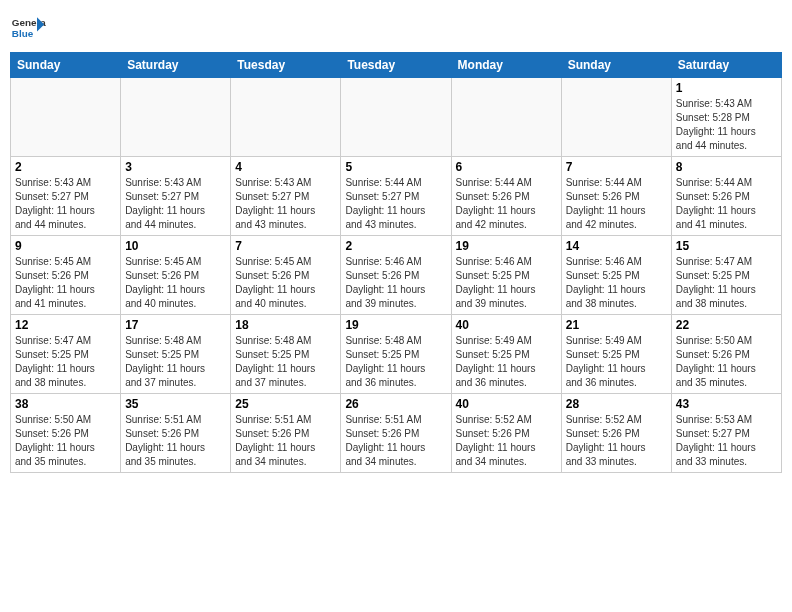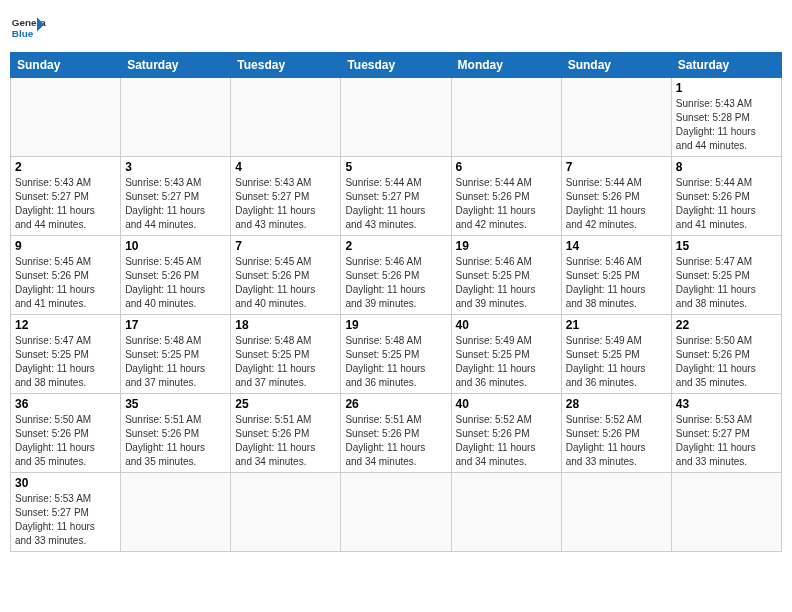--- a/index.html
+++ b/index.html
@@ -267,21 +267,21 @@
         <td>
           <span class="day-num">22</span>
           <div class="day-info" style="white-space: pre-line;">Sunrise: 5:50 AM
 Sunset: 5:26 PM
 Daylight: 11 hours
 and 35 minutes.</div>
         </td>
       </tr>
       <tr>
         <td>
-          <span class="day-num">36</span>
+          <span class="day-num">38</span>
           <div class="day-info" style="white-space: pre-line;">Sunrise: 5:50 AM
 Sunset: 5:26 PM
 Daylight: 11 hours
 and 35 minutes.</div>
         </td>
         <td>
           <span class="day-num">35</span>
           <div class="day-info" style="white-space: pre-line;">Sunrise: 5:51 AM
 Sunset: 5:26 PM
 Daylight: 11 hours
@@ -315,30 +315,15 @@
 Daylight: 11 hours
 and 33 minutes.</div>
         </td>
         <td>
           <span class="day-num">43</span>
           <div class="day-info" style="white-space: pre-line;">Sunrise: 5:53 AM
 Sunset: 5:27 PM
 Daylight: 11 hours
 and 33 minutes.</div>
         </td>
-      </tr>
-      <tr>
-        <td>
-          <span class="day-num">30</span>
-          <div class="day-info" style="white-space: pre-line;">Sunrise: 5:53 AM
-Sunset: 5:27 PM
-Daylight: 11 hours
-and 33 minutes.</div>
-        </td>
-        <td class="empty"></td>
-        <td class="empty"></td>
-        <td class="empty"></td>
-        <td class="empty"></td>
-        <td class="empty"></td>
-        <td class="empty"></td>
       </tr>
     </tbody>
 </table>
 
 </body></html>

